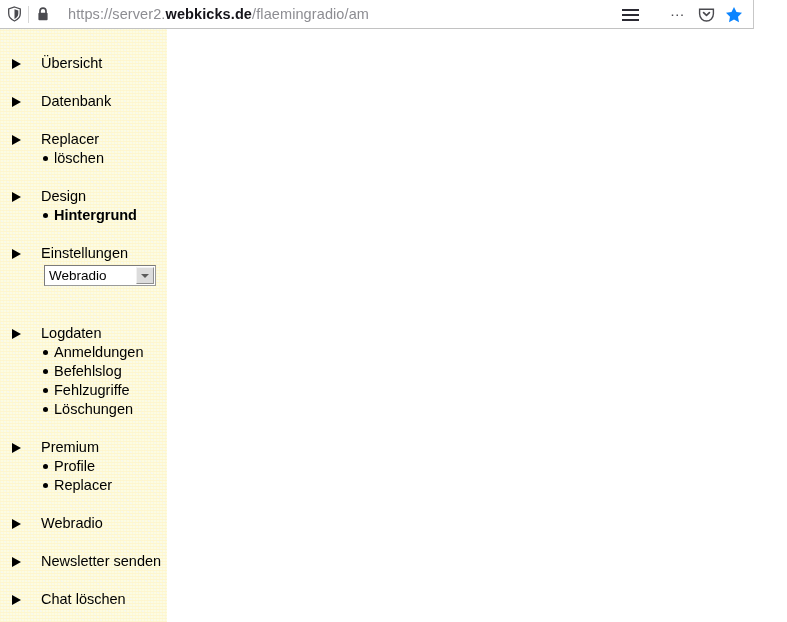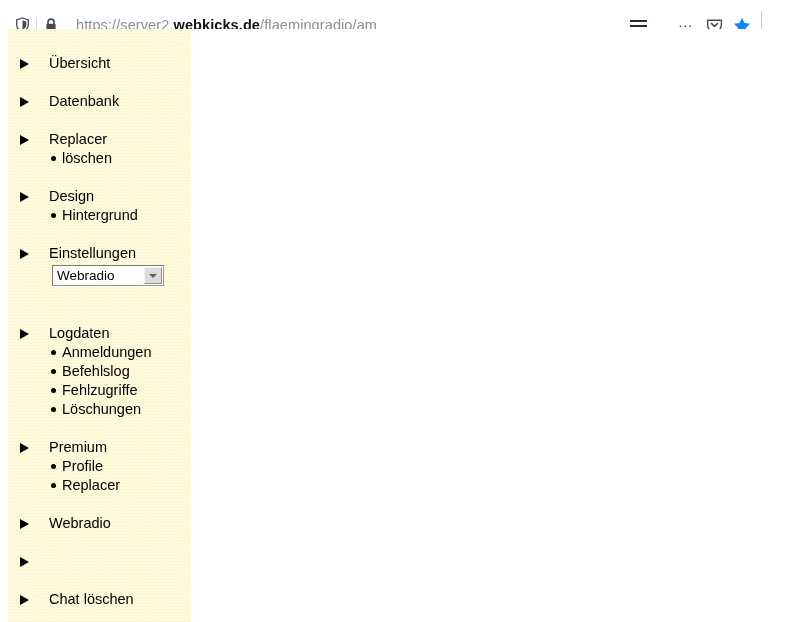--- a/index.html
+++ b/index.html
@@ -12,25 +12,24 @@
     width: 787px;
     height: 622px;
     overflow: hidden;
     font-family: "Liberation Sans", sans-serif;
     position: relative;
   }
 
   
   .browser-chrome {
     position: absolute;
-    left: 8px; top: 0;
+    left: 0; top: 0;
     width: 651px; height: 29px;
     background: #f9f9fa;
     box-sizing: border-box;
-    margin-top: 11px;
   }
   .urlbar {
     position: absolute;
     left: 0; top: 0;
     width: 754px; height: 29px;
     background: #ffffff;
     border-right: 1px solid #c7c7c7;
     border-bottom: 1px solid #c2c2c2;
     box-sizing: border-box;
     display: flex;
@@ -99,22 +98,22 @@
     position: absolute;
     left: 0; top: 29px;
     width: 787px;
     height: 593px;
     background: #ffffff;
   }
 
   
   .sidebar {
     position: absolute;
-    left: 8px; top: 0;
-    width: 183px;
+    left: 0; top: 0;
+    width: 167px;
     height: 593px;
     background-color: #fdfce1;
     background-image:
       repeating-linear-gradient(0deg, rgba(255,244,200,0.75) 0 1px, rgba(255,255,255,0) 1px 3px),
       repeating-linear-gradient(90deg, rgba(252,248,214,0.85) 0 1px, rgba(255,255,255,0) 1px 3px),
       repeating-linear-gradient(45deg, rgba(240,244,255,0.45) 0 1px, rgba(255,255,255,0) 1px 4px);
     overflow: hidden;
   }
 
   .nav {
@@ -298,21 +297,21 @@
           <span class="label">Replacer</span>
         </div>
         <div class="sub-item" style="top: 120px;">
           <span class="dot"></span>
           <span class="label">löschen</span>
         </div>
         <div class="nav-item" style="top: 158px; padding-left: 28px;">
           <span class="tri"></span>
           <span class="label">Design</span>
         </div>
-        <div class="sub-item" style="top: 177px;">
+        <div class="sub-item" style="top: 177px; font-weight: bold;">
           <span class="dot"></span>
           <span class="label">Hintergrund</span>
         </div>
         <div class="nav-item" style="top: 215px;">
           <span class="tri"></span>
           <span class="label">Einstellungen</span>
         </div>
         <div class="nav-item" style="top: 295px;">
           <span class="tri"></span>
           <span class="label">Logdaten</span>
@@ -344,20 +343,21 @@
         <div class="sub-item" style="top: 447px;">
           <span class="dot"></span>
           <span class="label">Replacer</span>
         </div>
         <div class="nav-item" style="top: 485px;">
           <span class="tri"></span>
           <span class="label">Webradio</span>
         </div>
         <div class="nav-item" style="top: 523px;">
           <span class="tri"></span>
+          <span class="label">Newsletter senden</span>
         </div>
         <div class="nav-item" style="top: 561px;">
           <span class="tri"></span>
           <span class="label">Chat löschen</span>
         </div>
         <div class="select-wrap" style="top: 236px;">
           <div class="legacy-select">
             <span class="sel-value">Webradio</span>
             <span class="sel-btn">
               <i></i>

